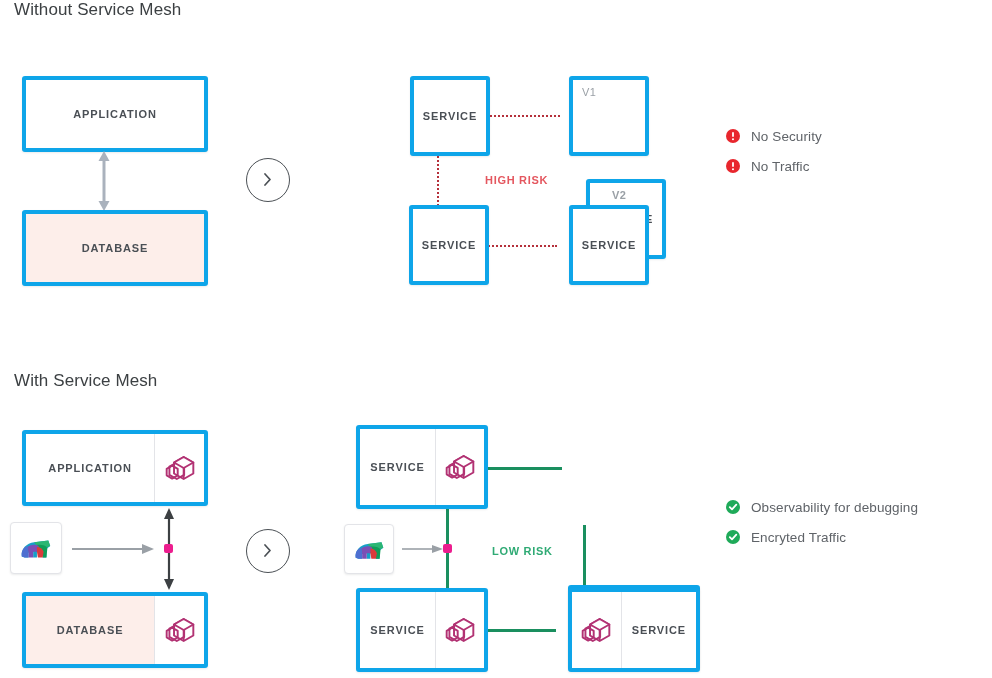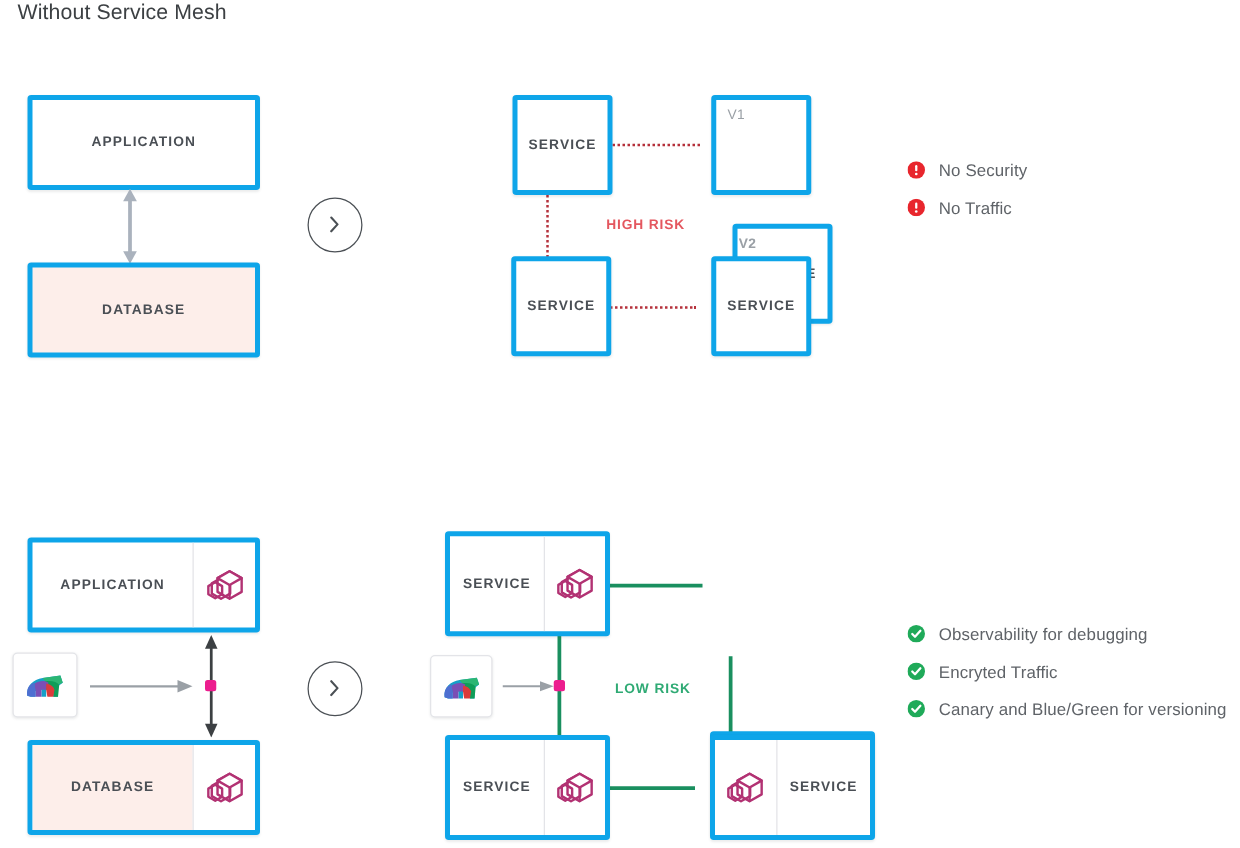--- a/index.html
+++ b/index.html
@@ -198,21 +198,21 @@
 
   <div class="abs box" style="left:398px; top:76px; width:80px; height:80px;">
     <span class="box-label">SERVICE</span>
   </div>
 
   <div class="abs box vbox" style="left:557px; top:76px; width:80px; height:80px;">
     <span class="vtag" style="left:9px; top:6px;">V1</span>
   </div>
 
   <div class="abs box vbox" style="left:574px; top:99px; width:80px; height:80px;">
-    <span class="vtag" style="left:1px; top:6px;font-weight:bold;">V2</span>
+    <span class="vtag" style="left:22px; top:6px;font-weight:bold;">V2</span>
     <span class="box-label">SERVICE</span>
   </div>
 
   <div class="abs box" style="left:397px; top:205px; width:80px; height:80px;">
     <span class="box-label">SERVICE</span>
   </div>
 
   <div class="abs box" style="left:557px; top:205px; width:80px; height:80px;">
     <span class="box-label">SERVICE</span>
   </div>
@@ -231,20 +231,21 @@
 
 
     <div class="bullet-row">
       <svg class="bullet-icon" viewBox="0 0 14 14">
           <use href="#alert-glyph"></use>
         </svg>
       <span class="bullet-text">No Traffic</span>
     </div>
   </div>
 
+  <div class="abs section-title" style="left:14px; top:371px;">With Service Mesh</div>
 
   <div class="abs box split" style="left:10px; top:430px; width:186px; height:76px;">
     <div class="cell" style="width:134px;">
       <span class="box-label">APPLICATION</span>
     </div>
     <div class="cell" style="width:52px;">
       <svg width="34" height="32" viewBox="0 0 37 33">
           <use href="#sidecar-glyph"></use>
         </svg>
     </div>
@@ -351,22 +352,16 @@
       <span class="bullet-text">Observability for debugging</span>
     </div>
 
     <div class="bullet-row">
       <svg class="bullet-icon" viewBox="0 0 14 14">
           <use href="#check-glyph"></use>
         </svg>
       <span class="bullet-text">Encryted Traffic</span>
     </div>
 
-    <div class="bullet-row">
-      <svg class="bullet-icon" viewBox="0 0 14 14">
-          <use href="#check-glyph"></use>
-        </svg>
-      <span class="bullet-text">Canary and Blue/Green for versioning</span>
-    </div>
 
   </div>
 
 </div>
 
 </body></html>

